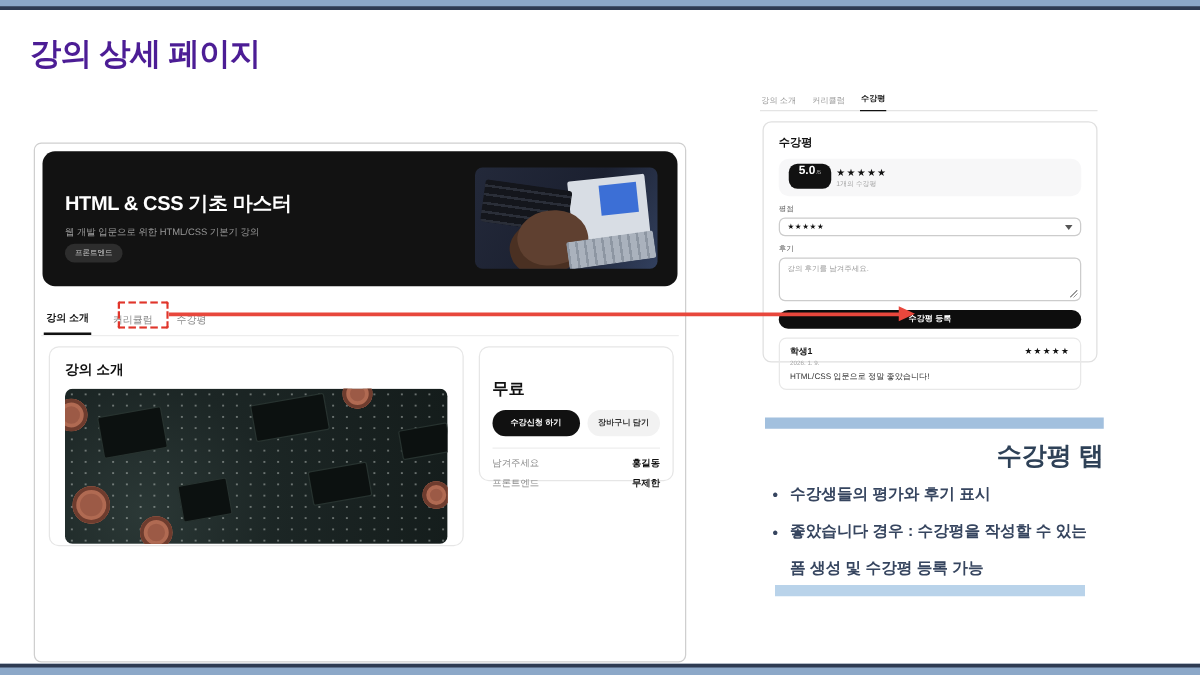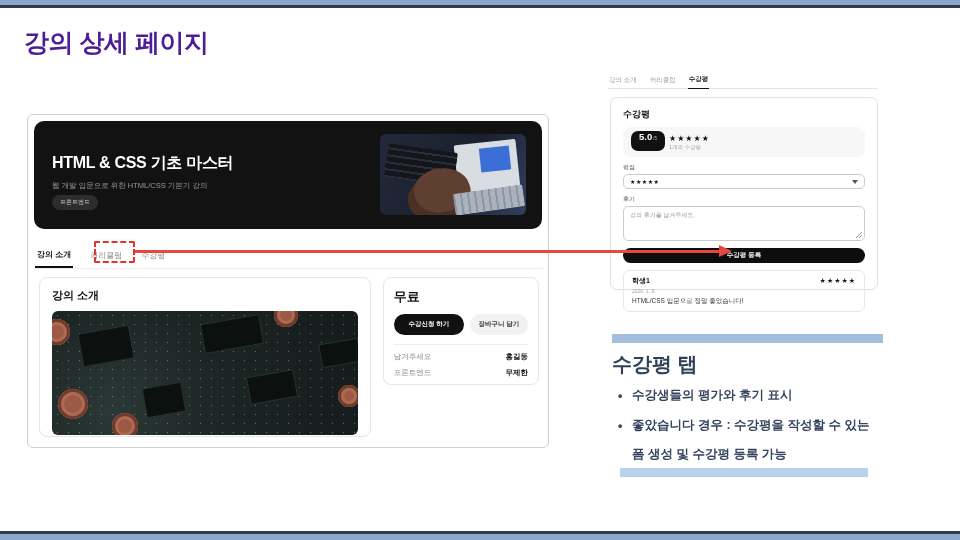--- a/index.html
+++ b/index.html
@@ -6,21 +6,21 @@
   html,body { width:960px; height:540px; }
   body { font-family:"Liberation Sans","DejaVu Sans",sans-serif; background:#fff; position:relative; overflow:hidden; }
   .abs { position:absolute; }
 
   
   .strip-top { left:0; top:0; width:960px; height:8px; background:#8ca8c8; border-bottom:3px solid #2e3b52; }
   .strip-bottom { left:0; bottom:0; width:960px; height:9px; background:#8ca8c8; border-top:3px solid #2e3b52; }
   .slide-title { left:24px; top:26px; font-size:25px; font-weight:800; color:#4c1d95; letter-spacing:-0.5px; }
 
   
-  .shot-left { left:27px; top:114px; width:522px; height:334px; background:#fff; border:1px solid #cfcfcf; border-radius:6px; }
+  .shot-left { left:27px; top:114px; width:522px; height:416px; background:#fff; border:1px solid #cfcfcf; border-radius:6px; }
   .hero { position:absolute; left:6px; top:6px; right:6px; height:108px; background:#121212; border-radius:10px; overflow:hidden; }
   .hero-title { position:absolute; left:18px; top:32px; color:#fff; font-size:16px; font-weight:800; letter-spacing:-0.3px; }
   .hero-sub { position:absolute; left:18px; top:60px; color:#9a9a9a; font-size:7.5px; }
   .hero-badge { position:absolute; left:18px; top:74px; background:#2d2d2d; color:#cfcfcf; font-size:6px; padding:3px 8px; border-radius:9px; }
   .hero-thumb { position:absolute; right:16px; top:13px; width:146px; height:81px; border-radius:6px; background:linear-gradient(120deg,#23293a 0%,#1b2030 55%,#32405e 100%); overflow:hidden; }
   .thumb-screen { position:absolute; right:8px; top:8px; width:62px; height:48px; background:#d8dde4; border-radius:2px; transform:rotate(-6deg); }
   .thumb-window { position:absolute; right:16px; top:13px; width:30px; height:24px; background:#3c6fd6; transform:rotate(-6deg); }
   .thumb-keyboard { position:absolute; left:6px; top:14px; width:70px; height:34px; background:#14161c; transform:rotate(8deg);
       background-image:repeating-linear-gradient(0deg,#2a2e38 0 2px,#14161c 2px 7px),repeating-linear-gradient(90deg,#262a34 0 2px,transparent 2px 8px); border-radius:3px; }
   .thumb-hand { position:absolute; left:34px; top:34px; width:56px; height:44px; background:#5f4030; border-radius:45% 55% 40% 50%; transform:rotate(-15deg); box-shadow:-8px 6px 0 #4a3022; }
@@ -33,21 +33,21 @@
   .content-row { position:absolute; left:11px; top:162px; right:9px; display:flex; gap:12px; }
   .intro-card { width:336px; height:160px; border:1px solid #e6e6e6; border-radius:8px; padding:10px 12px; background:#fff; }
   .intro-heading { font-size:11px; font-weight:800; color:#111; }
   .circuit { margin-top:8px; width:100%; height:124px; border-radius:6px; position:relative; overflow:hidden;
       background:radial-gradient(circle at 20% 80%,#2b3836 0%,#1c2625 40%,#141c1b 100%);
       background-color:#1a2423; }
   .chip { position:absolute; background:#0c1110; border:1px solid #27322f; transform:rotate(-10deg); border-radius:2px; }
   .cap { position:absolute; border-radius:50%; background:#9c5a46; box-shadow:inset 0 0 0 3px #6e3c2e, inset 0 0 0 6px #b06a52; }
   .dots { position:absolute; inset:0; background-image:radial-gradient(#cdd3cf 0.7px,transparent 0.8px); background-size:11px 9px; opacity:.45; }
 
-  .buy-card { width:158px; height:108px; border:1px solid #e6e6e6; border-radius:8px; padding:10px 10px; background:#fff; }
+  .buy-card { width:158px; height:108px; border:1px solid #e6e6e6; border-radius:8px; padding:24px 10px; background:#fff; }
   .price { font-size:13px; font-weight:800; color:#111; }
   .buy-buttons { display:flex; gap:6px; margin-top:8px; }
   .btn-enroll { flex:1.2; background:#111; color:#fff; font-size:6.5px; font-weight:700; border-radius:13px; height:21px; display:flex; align-items:center; justify-content:center; }
   .btn-cart { flex:1; background:#f2f2f2; color:#333; font-size:6.5px; font-weight:700; border-radius:13px; height:21px; display:flex; align-items:center; justify-content:center; }
   .buy-divider { border-top:1px solid #eee; margin:9px 0 7px; }
   .kv-row { display:flex; justify-content:space-between; font-size:7.5px; margin-top:6px; }
   .kv-label { color:#8a8a8a; }
   .kv-value { color:#111; font-weight:800; }
 
   
@@ -80,21 +80,21 @@
   .btn-submit { margin-top:7px; background:#0d0d0d; color:#fff; border-radius:10px; height:15px; display:flex; align-items:center; justify-content:center; font-size:6.5px; font-weight:700; }
   .review-item { margin-top:7px; border:1px solid #e8e8e8; border-radius:6px; padding:5px 8px; }
   .ri-top { display:flex; justify-content:space-between; align-items:center; }
   .ri-author { font-size:7px; font-weight:800; color:#111; }
   .ri-stars { font-size:7px; color:#111; letter-spacing:1px; }
   .ri-date { font-size:5px; color:#a5a5a5; margin-top:2px; }
   .ri-text { font-size:6.5px; color:#333; margin-top:3px; }
 
   
   .callout-bar-top { left:612px; top:334px; width:271px; height:9px; background:#a2c0de; }
-  .callout-heading { left:612px; top:351px; width:271px; text-align:left; font-size:20px; font-weight:800; color:#2e4157; }
+  .callout-heading { left:612px; top:351px; width:271px; text-align:right; font-size:20px; font-weight:800; color:#2e4157; }
   .callout-bullets { left:618px; top:381px; width:262px; list-style:none; }
   .callout-bullets li { display:flex; font-size:12.5px; font-weight:700; color:#36455f; line-height:2.3; }
   .bullet-dot { flex:0 0 14px; padding-top:1px; color:#36455f; }
   .callout-bar-bottom { left:620px; top:468px; width:248px; height:9px; background:#b9d3ea; }
 </style>
 </head>
 <body>
 
 <div class="abs strip-top"></div>
 

